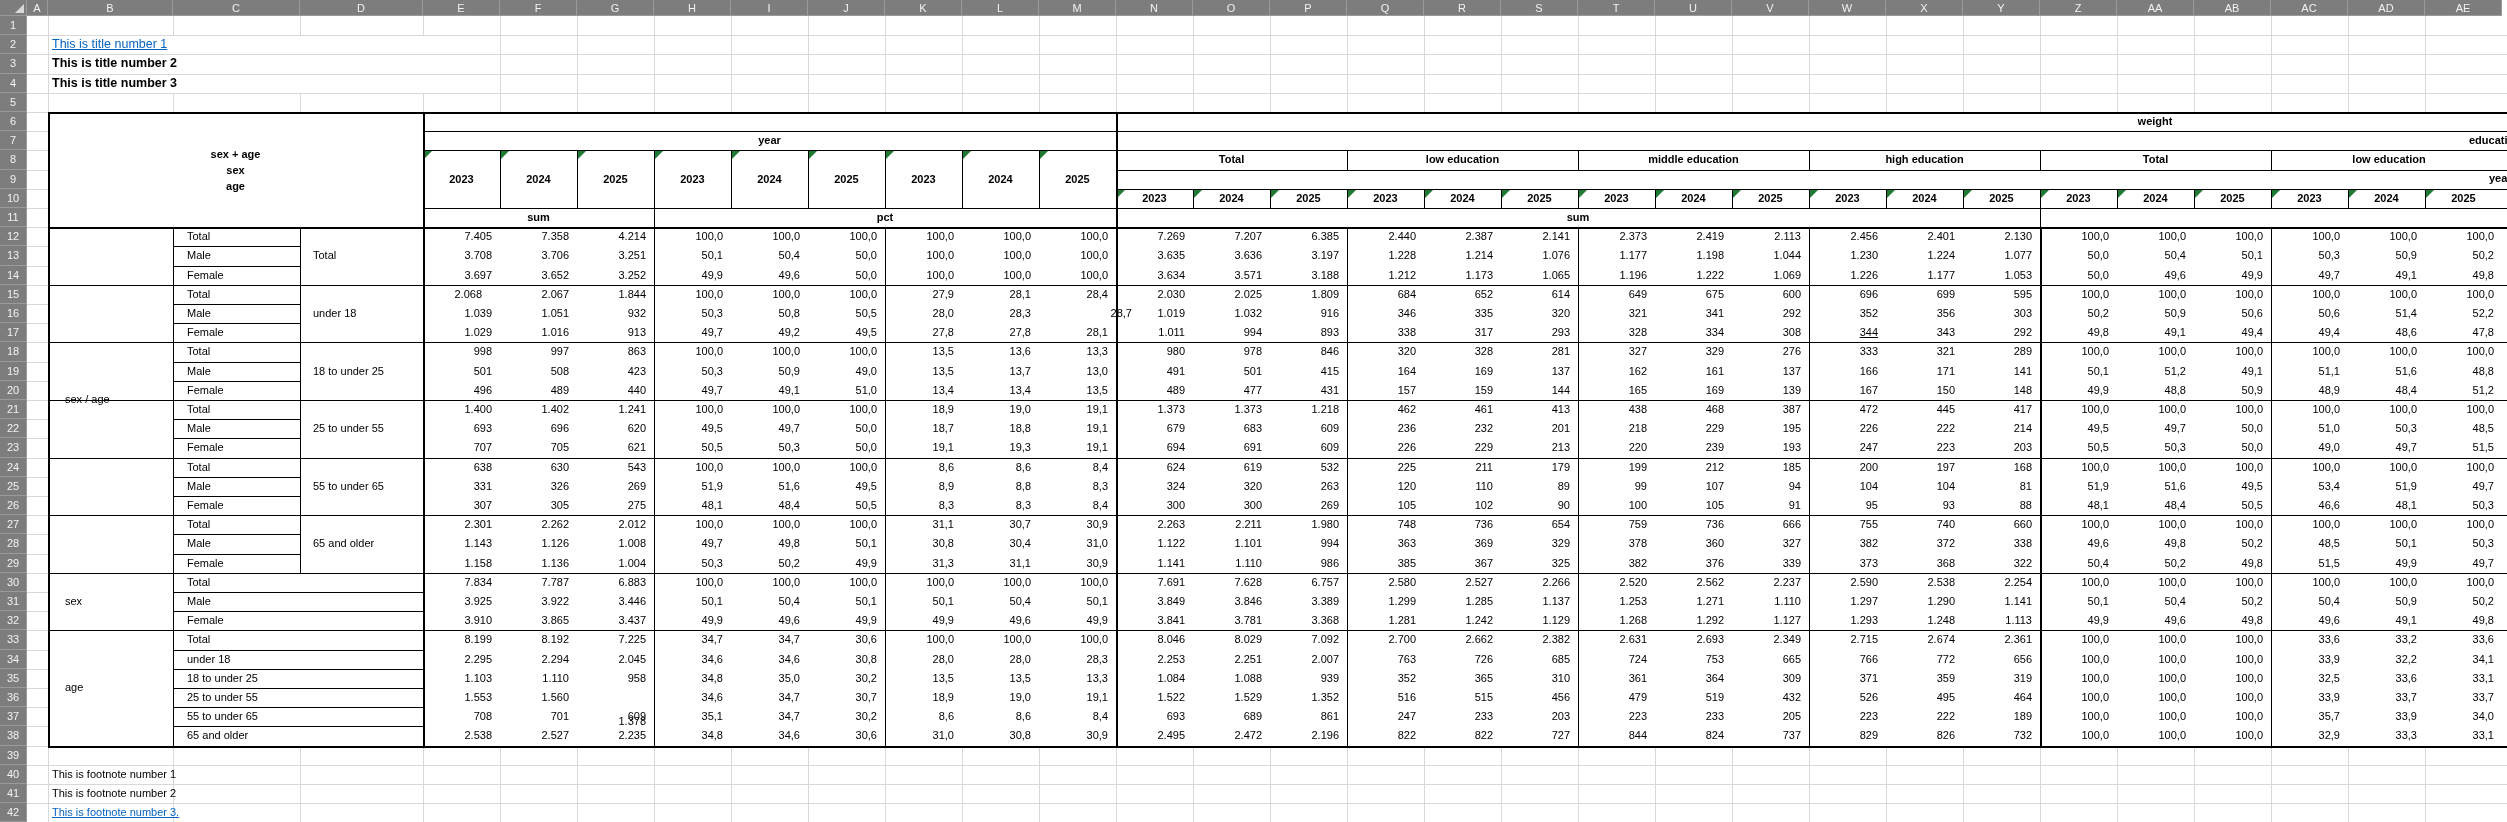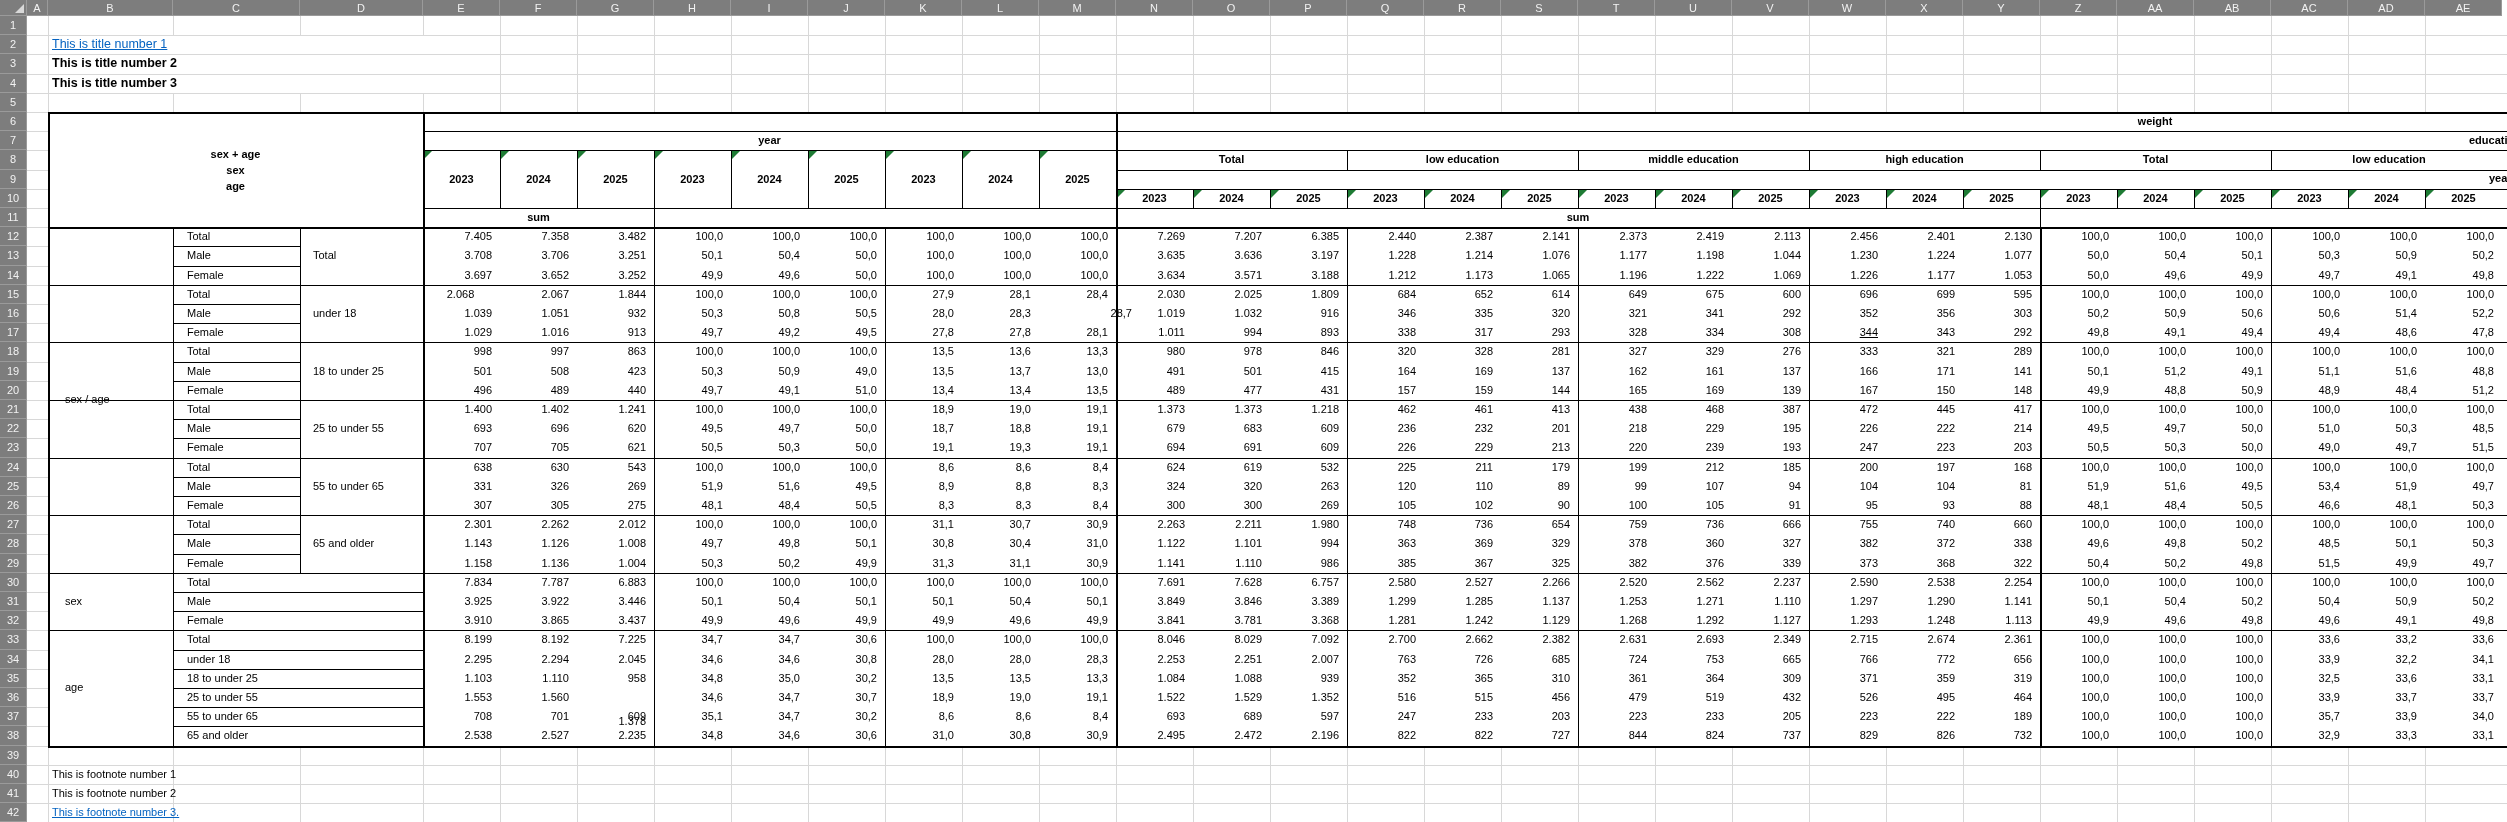--- a/index.html
+++ b/index.html
@@ -234,21 +234,21 @@
       <div class="cell ctr bold" style="left: 2194px; top: 188.8px; width: 77px; height: 19.2px;">2025</div>
       <div class="tri" style="left: 2195px; top: 189.8px;"></div>
       <div class="cell ctr bold" style="left: 2271px; top: 188.8px; width: 77px; height: 19.2px;">2023</div>
       <div class="tri" style="left: 2272px; top: 189.8px;"></div>
       <div class="cell ctr bold" style="left: 2348px; top: 188.8px; width: 77px; height: 19.2px;">2024</div>
       <div class="tri" style="left: 2349px; top: 189.8px;"></div>
       <div class="cell ctr bold" style="left: 2425px; top: 188.8px; width: 77px; height: 19.2px;">2025</div>
       <div class="tri" style="left: 2426px; top: 189.8px;"></div>
       <div class="cell num" style="left: 423px; top: 227.2px; width: 77px; height: 19.2px;">7.405</div>
       <div class="cell num" style="left: 500px; top: 227.2px; width: 77px; height: 19.2px;">7.358</div>
-      <div class="cell num" style="left: 577px; top: 227.2px; width: 77px; height: 19.2px;">3.482</div>
+      <div class="cell num" style="left: 577px; top: 227.2px; width: 77px; height: 19.2px;">4.214</div>
       <div class="cell num" style="left: 654px; top: 227.2px; width: 77px; height: 19.2px;">100,0</div>
       <div class="cell num" style="left: 731px; top: 227.2px; width: 77px; height: 19.2px;">100,0</div>
       <div class="cell num" style="left: 808px; top: 227.2px; width: 77px; height: 19.2px;">100,0</div>
       <div class="cell num" style="left: 885px; top: 227.2px; width: 77px; height: 19.2px;">100,0</div>
       <div class="cell num" style="left: 962px; top: 227.2px; width: 77px; height: 19.2px;">100,0</div>
       <div class="cell num" style="left: 1039px; top: 227.2px; width: 77px; height: 19.2px;">100,0</div>
       <div class="cell num" style="left: 1116px; top: 227.2px; width: 77px; height: 19.2px;">7.269</div>
       <div class="cell num" style="left: 1193px; top: 227.2px; width: 77px; height: 19.2px;">7.207</div>
       <div class="cell num" style="left: 1270px; top: 227.2px; width: 77px; height: 19.2px;">6.385</div>
       <div class="cell num" style="left: 1347px; top: 227.2px; width: 77px; height: 19.2px;">2.440</div>
@@ -313,21 +313,21 @@
       <div class="cell num" style="left: 1732px; top: 265.6px; width: 77px; height: 19.2px;">1.069</div>
       <div class="cell num" style="left: 1809px; top: 265.6px; width: 77px; height: 19.2px;">1.226</div>
       <div class="cell num" style="left: 1886px; top: 265.6px; width: 77px; height: 19.2px;">1.177</div>
       <div class="cell num" style="left: 1963px; top: 265.6px; width: 77px; height: 19.2px;">1.053</div>
       <div class="cell num" style="left: 2040px; top: 265.6px; width: 77px; height: 19.2px;">50,0</div>
       <div class="cell num" style="left: 2117px; top: 265.6px; width: 77px; height: 19.2px;">49,6</div>
       <div class="cell num" style="left: 2194px; top: 265.6px; width: 77px; height: 19.2px;">49,9</div>
       <div class="cell num" style="left: 2271px; top: 265.6px; width: 77px; height: 19.2px;">49,7</div>
       <div class="cell num" style="left: 2348px; top: 265.6px; width: 77px; height: 19.2px;">49,1</div>
       <div class="cell num" style="left: 2425px; top: 265.6px; width: 77px; height: 19.2px;">49,8</div>
-      <div class="cell num" style="left: 426px; top: 284.8px; width: 77px; height: 19.2px; text-align: center;">2.068</div>
+      <div class="cell num" style="left: 413px; top: 284.8px; width: 77px; height: 19.2px;">2.068</div>
       <div class="cell num" style="left: 500px; top: 284.8px; width: 77px; height: 19.2px;">2.067</div>
       <div class="cell num" style="left: 577px; top: 284.8px; width: 77px; height: 19.2px;">1.844</div>
       <div class="cell num" style="left: 654px; top: 284.8px; width: 77px; height: 19.2px;">100,0</div>
       <div class="cell num" style="left: 731px; top: 284.8px; width: 77px; height: 19.2px;">100,0</div>
       <div class="cell num" style="left: 808px; top: 284.8px; width: 77px; height: 19.2px;">100,0</div>
       <div class="cell num" style="left: 885px; top: 284.8px; width: 77px; height: 19.2px;">27,9</div>
       <div class="cell num" style="left: 962px; top: 284.8px; width: 77px; height: 19.2px;">28,1</div>
       <div class="cell num" style="left: 1039px; top: 284.8px; width: 77px; height: 19.2px;">28,4</div>
       <div class="cell num" style="left: 1116px; top: 284.8px; width: 77px; height: 19.2px;">2.030</div>
       <div class="cell num" style="left: 1193px; top: 284.8px; width: 77px; height: 19.2px;">2.025</div>
@@ -918,21 +918,21 @@
       <div class="cell num" style="left: 500px; top: 707.2px; width: 77px; height: 19.2px;">701</div>
       <div class="cell num" style="left: 577px; top: 707.2px; width: 77px; height: 19.2px;">609</div>
       <div class="cell num" style="left: 654px; top: 707.2px; width: 77px; height: 19.2px;">35,1</div>
       <div class="cell num" style="left: 731px; top: 707.2px; width: 77px; height: 19.2px;">34,7</div>
       <div class="cell num" style="left: 808px; top: 707.2px; width: 77px; height: 19.2px;">30,2</div>
       <div class="cell num" style="left: 885px; top: 707.2px; width: 77px; height: 19.2px;">8,6</div>
       <div class="cell num" style="left: 962px; top: 707.2px; width: 77px; height: 19.2px;">8,6</div>
       <div class="cell num" style="left: 1039px; top: 707.2px; width: 77px; height: 19.2px;">8,4</div>
       <div class="cell num" style="left: 1116px; top: 707.2px; width: 77px; height: 19.2px;">693</div>
       <div class="cell num" style="left: 1193px; top: 707.2px; width: 77px; height: 19.2px;">689</div>
-      <div class="cell num" style="left: 1270px; top: 707.2px; width: 77px; height: 19.2px;">597</div>
+      <div class="cell num" style="left: 1270px; top: 707.2px; width: 77px; height: 19.2px;">861</div>
       <div class="cell num" style="left: 1347px; top: 707.2px; width: 77px; height: 19.2px;">247</div>
       <div class="cell num" style="left: 1424px; top: 707.2px; width: 77px; height: 19.2px;">233</div>
       <div class="cell num" style="left: 1501px; top: 707.2px; width: 77px; height: 19.2px;">203</div>
       <div class="cell num" style="left: 1578px; top: 707.2px; width: 77px; height: 19.2px;">223</div>
       <div class="cell num" style="left: 1655px; top: 707.2px; width: 77px; height: 19.2px;">233</div>
       <div class="cell num" style="left: 1732px; top: 707.2px; width: 77px; height: 19.2px;">205</div>
       <div class="cell num" style="left: 1809px; top: 707.2px; width: 77px; height: 19.2px;">223</div>
       <div class="cell num" style="left: 1886px; top: 707.2px; width: 77px; height: 19.2px;">222</div>
       <div class="cell num" style="left: 1963px; top: 707.2px; width: 77px; height: 19.2px;">189</div>
       <div class="cell num" style="left: 2040px; top: 707.2px; width: 77px; height: 19.2px;">100,0</div>
@@ -975,20 +975,21 @@
   <div class="title bold" style="top:74px;">This is title number 3</div>
 
   <div id="stubhead">
     <span>sex + age</span>
     <span>sex</span>
     <span>age</span>
   </div>
 
   <div class="cell ctr bold" style="left:423px;top:131px;width:693px;height:19px;">year</div>
   <div class="cell ctr bold" style="left:423px;top:208px;width:231px;height:19px;">sum</div>
+  <div class="cell ctr bold" style="left:654px;top:208px;width:462px;height:19px;">pct</div>
   <div class="cell bold" style="left:2155px;top:112px;height:19px;transform:translateX(-50%);">weight</div>
   <div class="cell bold" style="left:2469px;top:131px;height:19px;">education</div>
   <div class="cell bold" style="left:2489px;top:169px;height:19px;">year</div>
   <div class="cell ctr bold" style="left:1116px;top:208px;width:924px;height:19px;">sum</div>
 
   <div class="foot" style="top:765px;">This is footnote number 1</div>
   <div class="foot" style="top:784px;">This is footnote number 2</div>
   <div class="foot link" style="top:803px;">This is footnote number 3.</div>
 
   <div class="corner">

